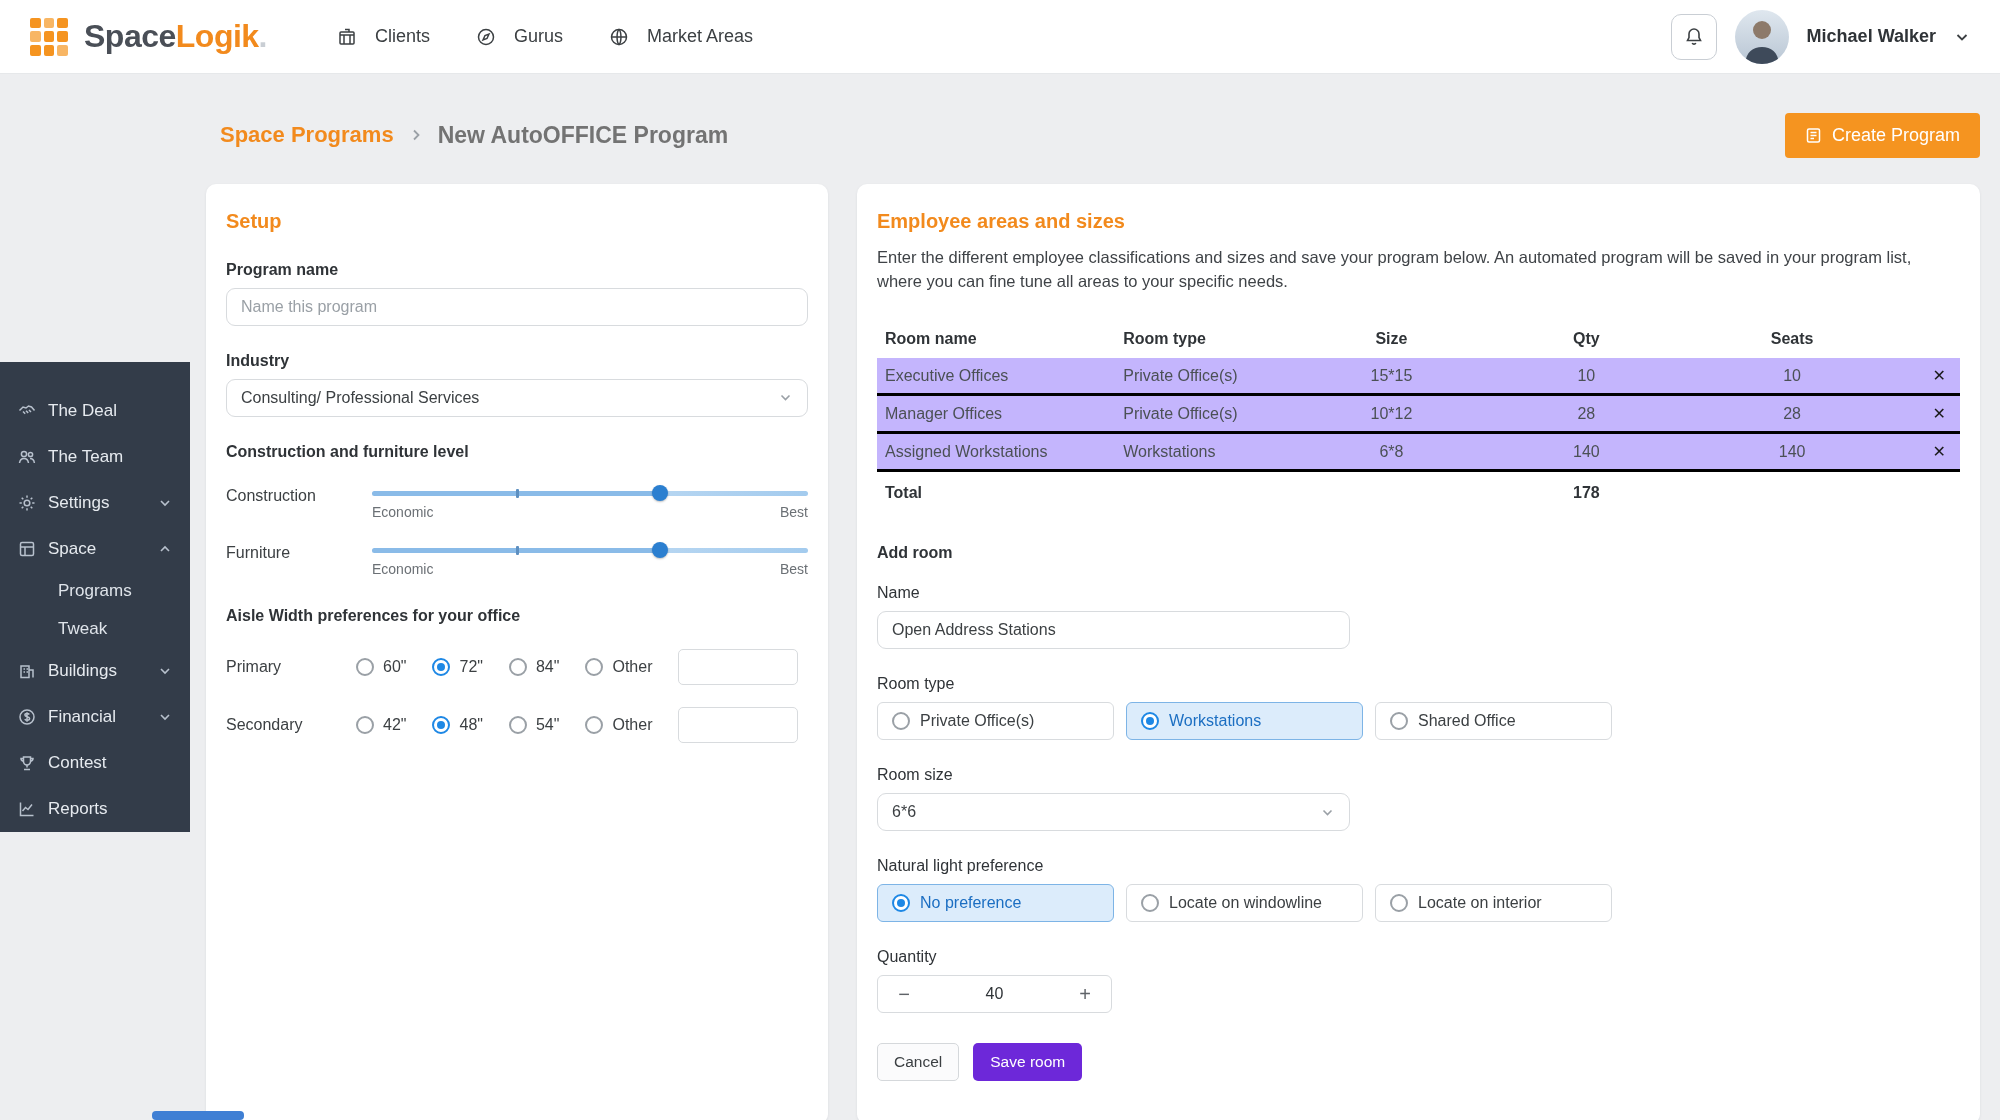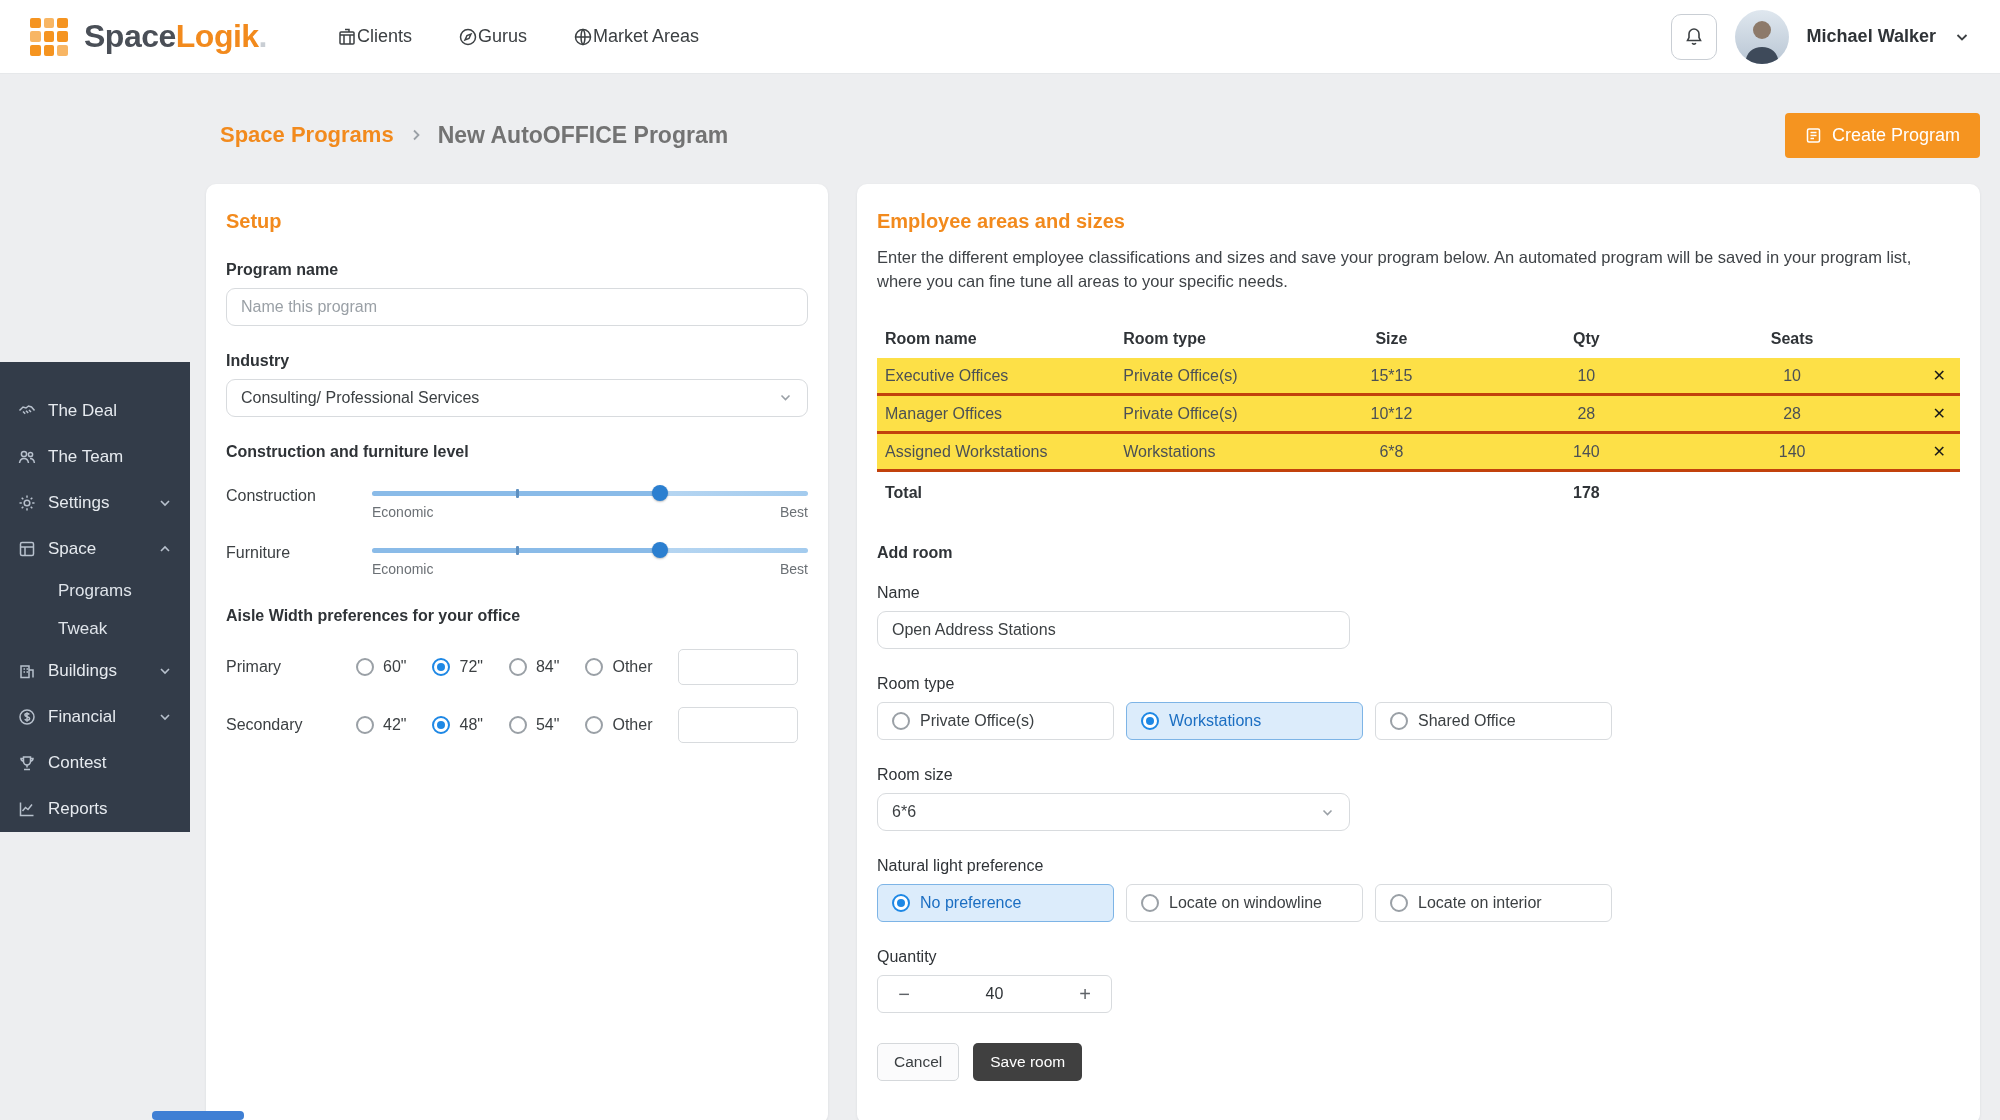--- a/index.html
+++ b/index.html
@@ -14,21 +14,21 @@
     padding:0 30px; border-bottom:1px solid #e6e8ea; position:relative; z-index:5;
   }
   .logo-wrap { display:flex; align-items:center; gap:16px; }
   .logo-grid { width:38px; height:38px; display:grid; grid-template-columns:repeat(3,1fr); grid-template-rows:repeat(3,1fr); gap:3px; }
   .logo-grid i { background:#f59420; border-radius:2px; }
   .logo-grid i:nth-child(2), .logo-grid i:nth-child(4), .logo-grid i:nth-child(9) { background:#f8b664; }
   .logo-text { font-size:32px; font-weight:bold; letter-spacing:-0.5px; color:#4a4f57; }
   .logo-text .lg { color:#f28a1d; }
   .logo-text .dot { color:#c9ced4; }
   .top-nav { display:flex; align-items:center; gap:46px; margin-left:70px; }
-  .top-nav .nav-item { display:flex; align-items:center; gap:0; font-size:18px; color:#3c4043; cursor:pointer; }
+  .top-nav .nav-item { display:flex; align-items:center; gap:18px; font-size:18px; color:#3c4043; cursor:pointer; }
   .top-nav svg { stroke:#3c4043; }
   .top-right { margin-left:auto; display:flex; align-items:center; gap:18px; }
   .bell-btn { width:46px; height:46px; border:1.5px solid #c9ced4; border-radius:10px; background:#fff; display:flex; align-items:center; justify-content:center; cursor:pointer; }
   .avatar { width:54px; height:54px; border-radius:50%; background:linear-gradient(180deg,#dfe7ef 0%,#b9c6d4 100%); overflow:hidden; display:flex; align-items:flex-end; justify-content:center; }
   .user-name { font-size:18px; font-weight:bold; color:#2f3337; }
   
   .shell { display:flex; height:1046px;align-items:center; }
   .sidebar { width:190px; background:#333c49; padding-top:26px; flex:none; }
   .side-item { display:flex; align-items:center; gap:12px; padding:13px 18px; color:#e6eaef; font-size:17px; cursor:pointer; }
   .side-item svg { stroke:#b8c1cd; flex:none; }
@@ -74,37 +74,37 @@
   .radio-opt { display:flex; align-items:center; gap:9px; margin-right:26px; cursor:pointer; font-size:16px; color:#3c4043; }
   .radio { width:18px; height:18px; border-radius:50%; border:2px solid #9aa0a6; background:#fff; position:relative; flex:none; }
   .radio.checked { border-color:#1e88e5; }
   .radio.checked::after { content:""; position:absolute; inset:3px; border-radius:50%; background:#1e88e5; }
   .other-input { width:120px; height:36px; border:1px solid #d8dbde; border-radius:5px; font-family:inherit; font-size:16px; padding:0 10px; }
   
   .emp-desc { font-size:16.5px; color:#3f4347; line-height:1.5; margin:12px 0 26px; max-width:1095px; }
   table.room-table { width:100%; border-collapse:collapse; }
   .room-table th { font-size:16px; font-weight:bold; color:#2f3337; text-align:left; padding:10px 8px; }
   .room-table th.c, .room-table td.c { text-align:center; }
-  .room-table td { font-size:16px; color:#4b5055; padding:8px 8px; background:#fde047; border-bottom:3px solid #c2410c; }
+  .room-table td { font-size:16px; color:#4b5055; padding:8px 8px; background:#c4b5fd; border-bottom:3px solid #000000; }
   .room-table td.xcell { text-align:right; padding-right:14px; }
   .x-btn { background:none; border:none; font-size:16px; color:#1a1a1a; cursor:pointer; font-family:inherit; }
   .room-table tr.total-row td { background:#fff; font-weight:bold; color:#2f3337; padding-top:12px; border-bottom:none; }
   .add-room-title { font-size:16px; font-weight:bold; margin:34px 0 22px; }
   .w473 { width:473px; }
   .opt-boxes { display:flex; gap:12px; }
   .opt-box { width:237px; height:38px; border:1px solid #d8dbde; border-radius:6px; background:#fff; display:flex; align-items:center; gap:10px; padding:0 14px; font-size:16px; color:#3c4043; cursor:pointer; }
   .opt-box.selected { background:#dcecfb; border-color:#7db4e6; color:#1b6ec2; }
   
   .stepper { width:235px; height:38px; border:1px solid #d8dbde; border-radius:6px; display:flex; align-items:center; background:#fff; }
   .step-btn { flex:none; width:52px; height:100%; background:none; border:none; font-size:20px; color:#5f6368; cursor:pointer; font-family:inherit; }
   .step-value { flex:1; text-align:center; font-size:16px; color:#2f3337; }
   
   .form-actions { display:flex; align-items:center; gap:14px; margin-top:30px; }
   .cancel-btn { background:#fbfbfc; border:1px solid #d5d8db; border-radius:5px; padding:9px 16px; font-size:15.5px; color:#3c4043; cursor:pointer; font-family:inherit; }
-  .save-btn { background:#404040; border:none; border-radius:5px; padding:10px 17px; font-size:15.5px; color:#fff; cursor:pointer; font-family:inherit; }
+  .save-btn { background:#6d28d9; border:none; border-radius:5px; padding:10px 17px; font-size:15.5px; color:#fff; cursor:pointer; font-family:inherit; }
   .scroll-thumb { position:absolute; left:152px; bottom:0; width:92px; height:9px; background:#3f7fd4; border-radius:4px; }
   svg { display:block; }
 </style>
 </head>
 <body>
 
 <header class="topbar">
   <div class="logo-wrap">
     <div class="logo-grid">
       <i></i>

